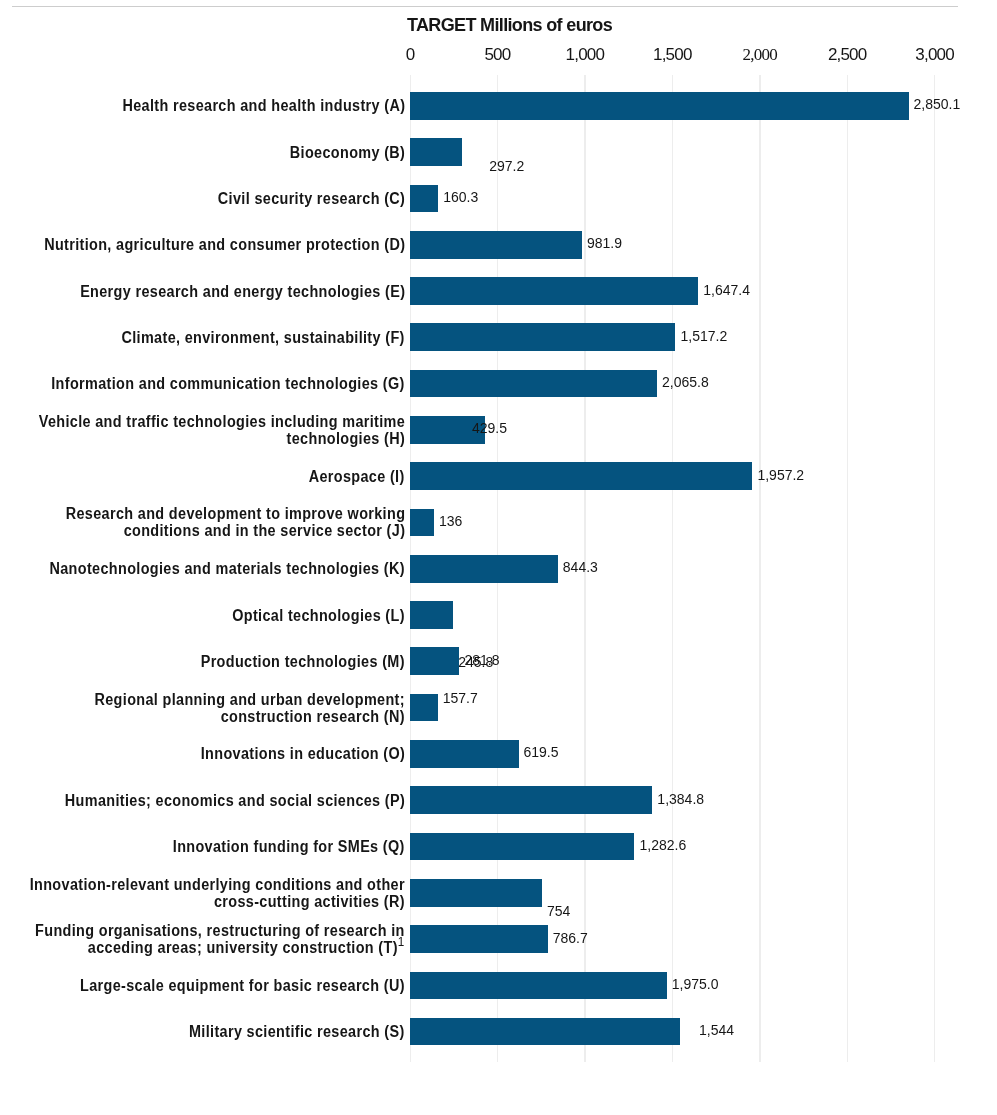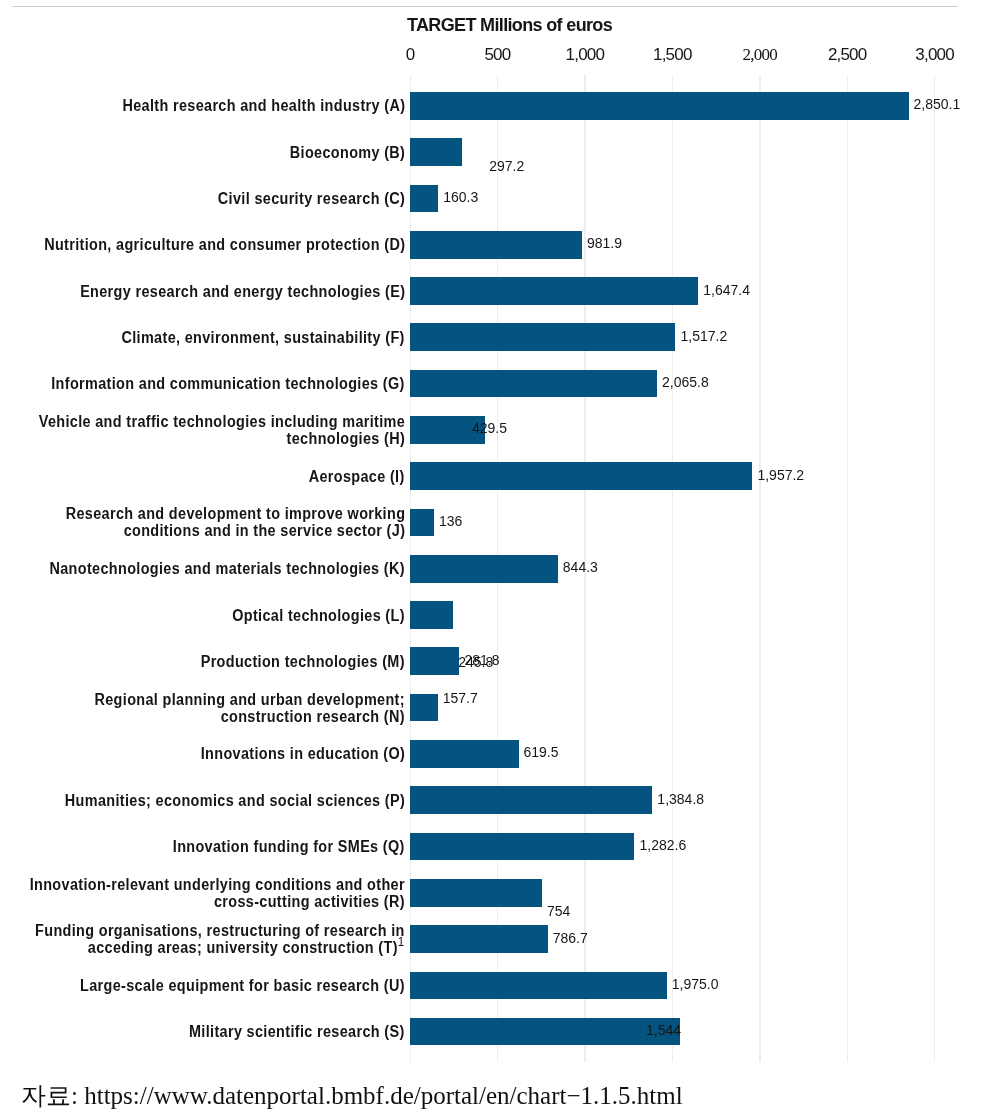--- a/index.html
+++ b/index.html
@@ -188,19 +188,18 @@
             <div>Large-scale equipment for basic research (U)</div>
           </div>
     <div class="bar" style="left: 410.2px; top: 971.51px; width: 256.564px; height: 27.7px; background: rgb(5, 83, 127);"></div>
     <div class="val" style="left: 671.764px; top: 975.86px;">1,975.0</div>
   </div>
         <div class="row">
     <div class="cat" style="right: 592px; top: 1023.15px;">
             <div>Military scientific research (S)</div>
           </div>
     <div class="bar" style="left: 410.2px; top: 1017.8px; width: 269.994px; height: 27.7px; background: rgb(5, 83, 127);"></div>
-    <div class="val" style="left: 646px; top: 1022.15px;">1,544</div>
+    <div class="val" style="left: 699px; top: 1022.15px;">1,544</div>
   </div>
       </div>
   </div>
 
-  <div class="source" id="source" style="left: 21px; top: 1078.5px;">자료: https://www.datenportal.bmbf.de/portal/en/chart−1.1.5.html</div>
 </div>
 
 </body></html>

